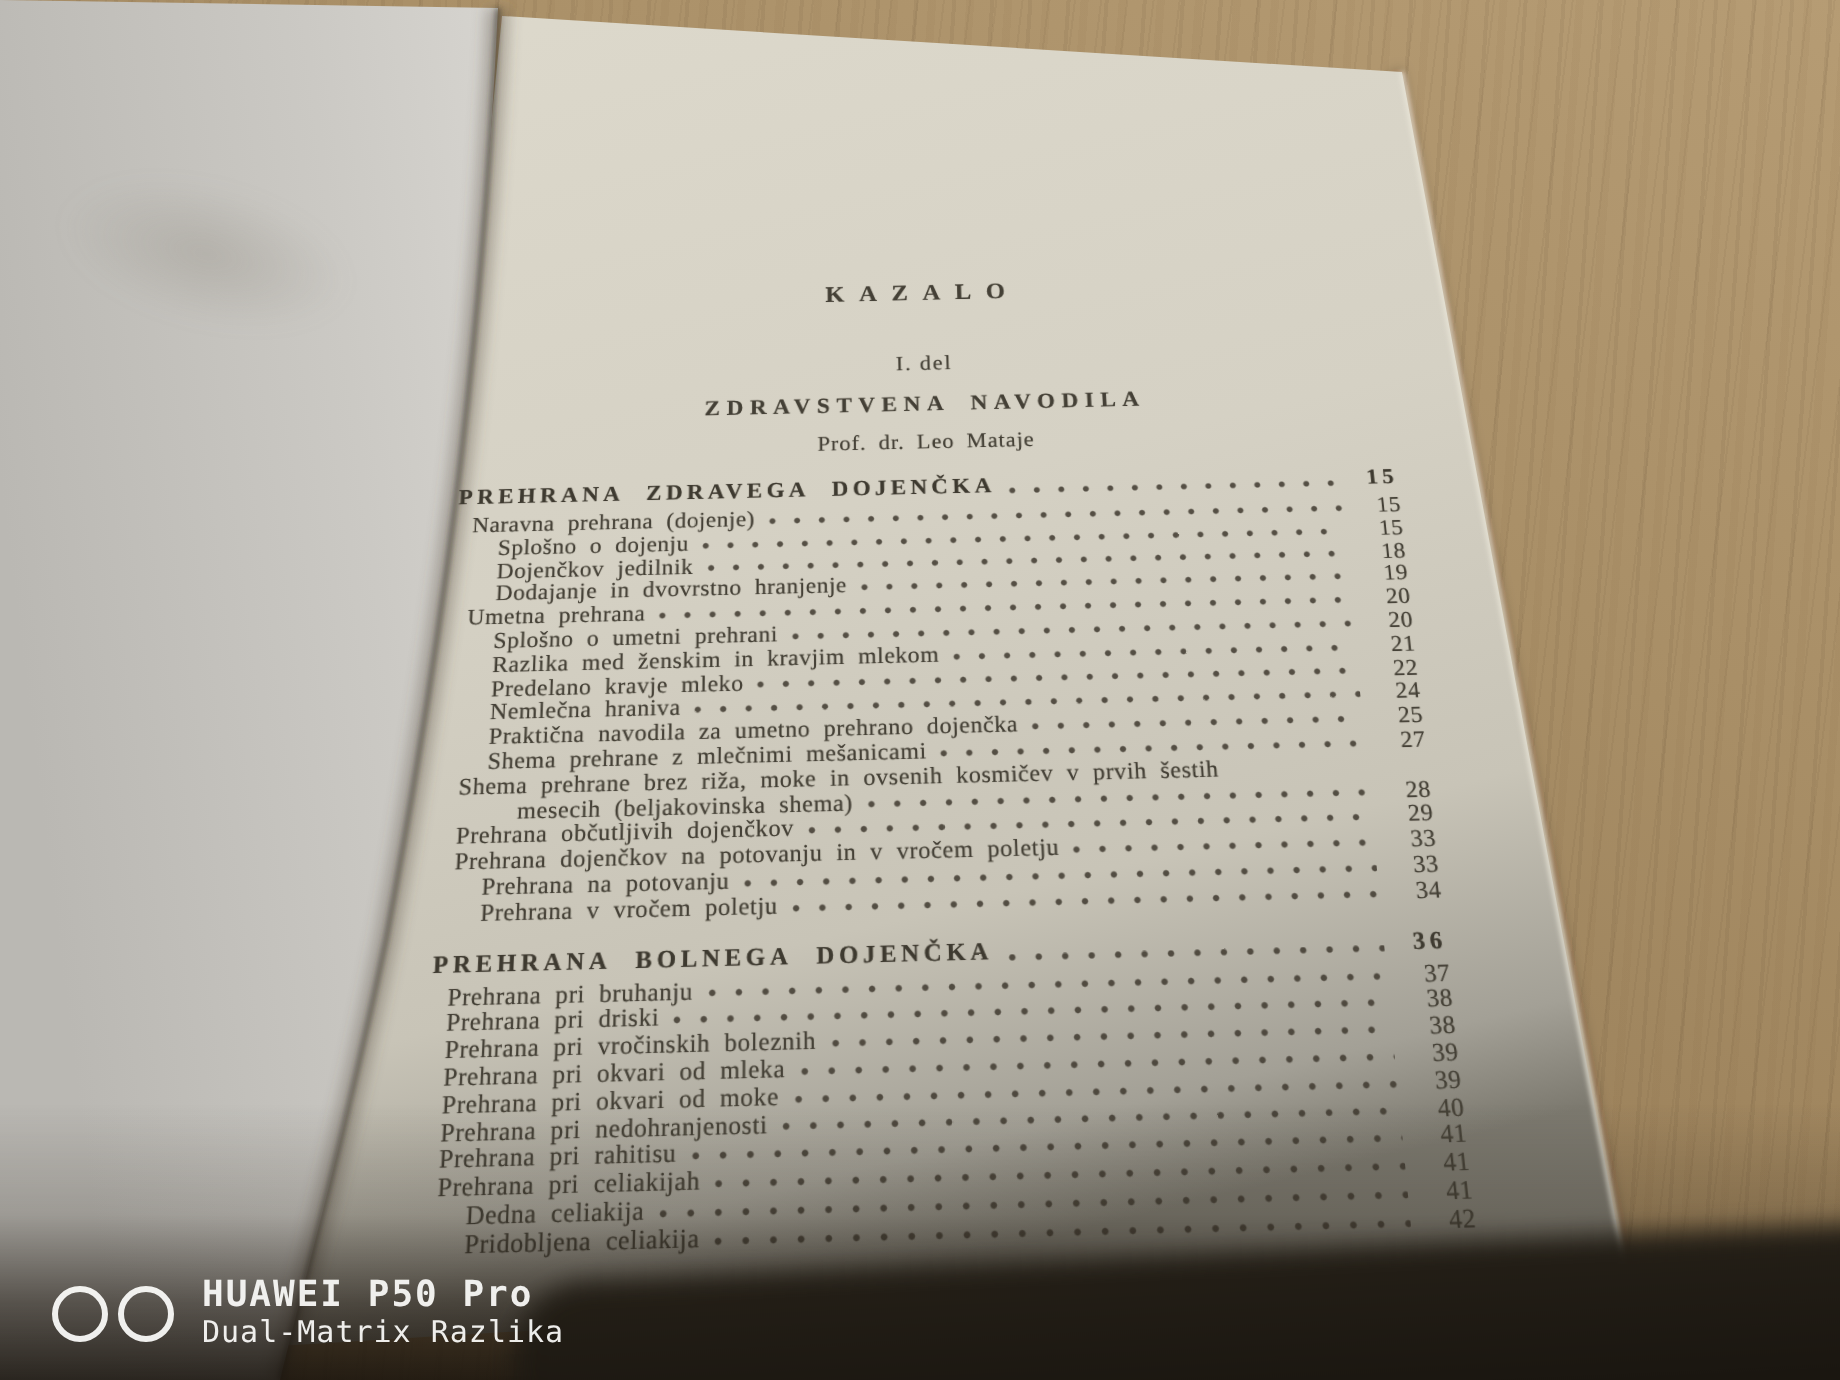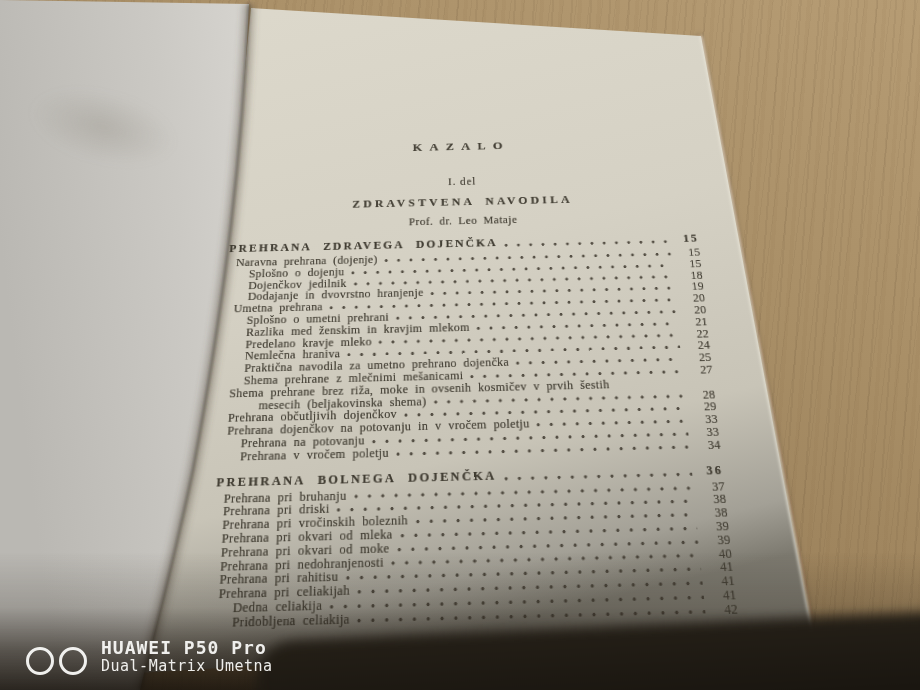--- a/index.html
+++ b/index.html
@@ -59,21 +59,21 @@
   }
   .dark-object{
     position:absolute;left:258px;top:626px;width:740px;height:140px;
     background:linear-gradient(to bottom,#241f17,#110e0a);
     border-radius:38px 0 0 0;
     transform:rotate(-2.6deg);
     filter:blur(6px);
   }
   
   .watermark{
-    position:absolute;left:26px;top:638px;display:flex;align-items:flex-end;
+    position:absolute;left:26px;top:638px;display:flex;align-items:center;
     color:rgba(250,250,248,.94);
     font-family:"DejaVu Sans Mono", monospace;
   }
   .rings{display:flex;gap:5px;margin-right:14px;}
   .ring{width:22px;height:22px;border:3.5px solid rgba(250,250,248,.95);border-radius:50%;}
   .wm-l1{font-size:18px;font-weight:700;letter-spacing:1px;line-height:20px;}
   .wm-l2{font-size:15px;letter-spacing:.5px;line-height:17px;}
 </style>
 </head>
 <body>
@@ -277,15 +277,15 @@
 <div class="shadow-band"></div>
 <div class="dark-object"></div>
 
 <div class="watermark">
   <div class="rings">
     <div class="ring"></div>
     <div class="ring"></div>
   </div>
   <div>
     <div class="wm-l1">HUAWEI P50 Pro</div>
-    <div class="wm-l2">Dual-Matrix Umetna</div>
+    <div class="wm-l2">Dual-Matrix Razlika</div>
   </div>
 </div>
 
 </body></html>

